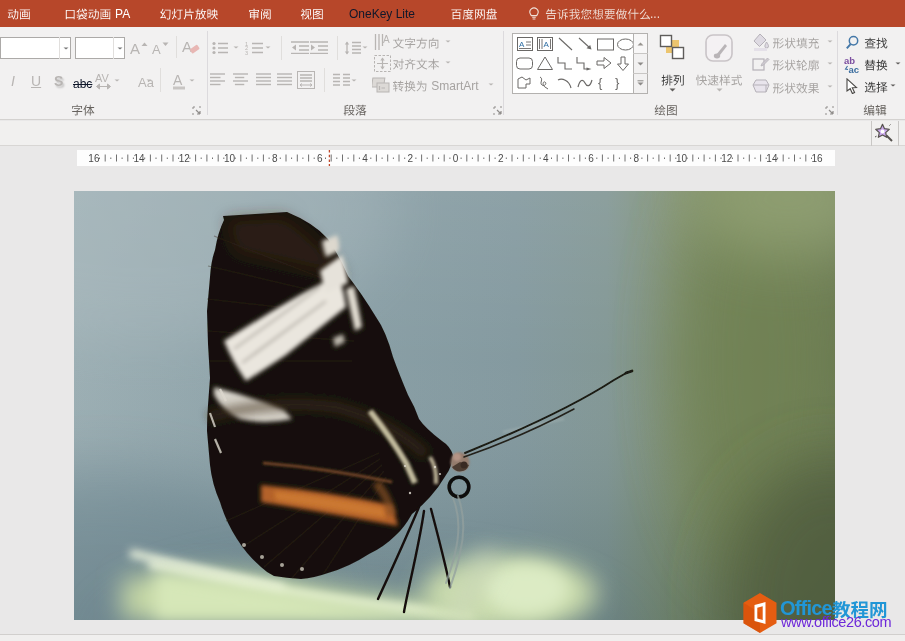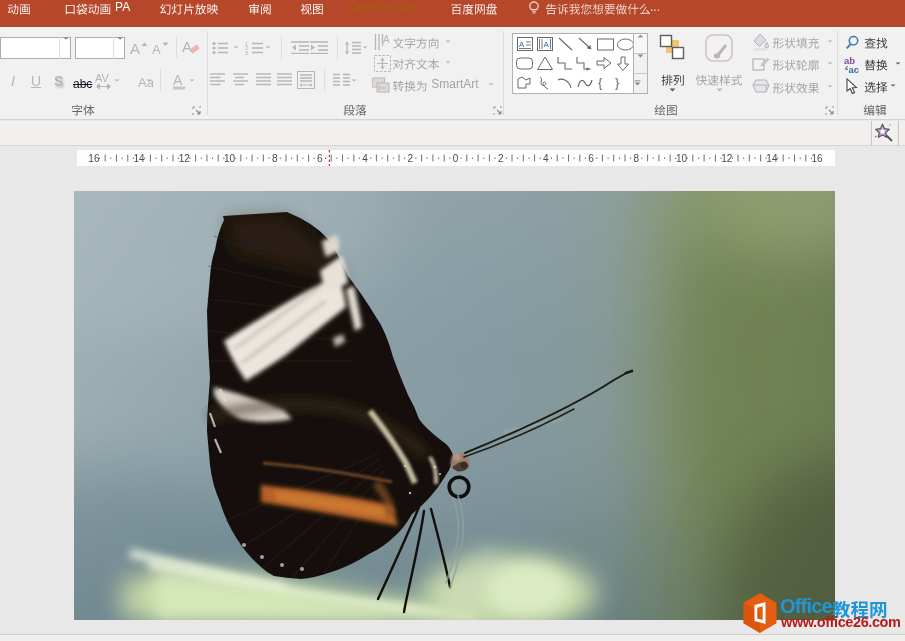--- a/index.html
+++ b/index.html
@@ -1,16 +1,16 @@
 <!DOCTYPE html>
 <html><head><meta charset="utf-8"><style>
 *{margin:0;padding:0;box-sizing:border-box}
 html,body{width:905px;height:641px;overflow:hidden;font-family:"Liberation Sans",sans-serif}
 .ab{position:absolute}
-.row{display:flex;align-items:flex-start}
+.row{display:flex;align-items:center}
 svg{display:block}
 </style></head><body>
 <div class="ab" style="left:0;top:0;width:905px;height:641px;background:#e9e8e8;overflow:hidden">
 <div class="ab" style="left:0;top:0;width:905px;height:27px;background:#b7472a"></div>
     <div class="ab row" style="left:18.5px;top:0;height:27px;transform:translateX(-50%)">
       <svg style="width:24px;height:17px;overflow:visible" viewBox="0 -13.9 24 17.4">
         <path transform="translate(0,0)" fill="#ffffff" d="M1.1 -9.1V-8.3H5.7V-9.1ZM7.8 -9.9C7.8 -9.0 7.8 -8.2 7.8 -7.3H6.1V-6.4H7.8C7.6 -3.7 7.1 -1.2 5.5 0.3C5.7 0.4 6.0 0.7 6.2 0.9C8.0 -0.7 8.5 -3.5 8.7 -6.4H10.4C10.3 -2.2 10.2 -0.6 9.8 -0.2C9.7 -0.1 9.6 -0.0 9.4 -0.0C9.1 -0.0 8.5 -0.0 7.8 -0.1C8.0 0.1 8.1 0.5 8.1 0.8C8.7 0.8 9.4 0.8 9.7 0.8C10.1 0.7 10.4 0.6 10.6 0.3C11.0 -0.2 11.2 -1.9 11.3 -6.9C11.3 -7.0 11.3 -7.3 11.3 -7.3H8.7C8.7 -8.2 8.7 -9.0 8.7 -9.9ZM1.1 -0.5 1.1 -0.5V-0.5C1.4 -0.7 1.8 -0.8 5.1 -1.6L5.4 -0.8L6.1 -1.0C5.9 -1.9 5.4 -3.3 4.9 -4.4L4.2 -4.2C4.4 -3.6 4.7 -3.0 4.9 -2.3L2.0 -1.7C2.5 -2.8 2.9 -4.2 3.2 -5.4H5.9V-6.2H0.6V-5.4H2.3C2.0 -4.0 1.5 -2.6 1.3 -2.2C1.1 -1.7 1.0 -1.4 0.8 -1.4C0.9 -1.1 1.0 -0.7 1.1 -0.5Z M22.1 -7.2V-0.6H13.9V-7.2H13.1V1.0H13.9V0.2H22.1V0.9H23.0V-7.2ZM15.1 -7.1V-1.7H20.9V-7.1H18.4V-8.4H23.3V-9.3H12.7V-8.4H17.5V-7.1ZM15.9 -4.1H17.6V-2.5H15.9ZM18.4 -4.1H20.1V-2.5H18.4ZM15.9 -6.3H17.6V-4.8H15.9ZM18.4 -6.3H20.1V-4.8H18.4Z"></path>
       </svg>
     </div>
     <div class="ab row" style="left:97px;top:0;height:27px;transform:translateX(-50%)">
@@ -28,21 +28,21 @@
       <svg style="width:24px;height:17px;overflow:visible" viewBox="0 -13.9 24 17.4">
         <path transform="translate(0,0)" fill="#ffffff" d="M5.1 -9.9C5.3 -9.6 5.5 -9.1 5.7 -8.8H1.0V-6.8H1.9V-7.9H10.1V-6.8H11.0V-8.8H6.5L6.7 -8.9C6.6 -9.2 6.3 -9.8 6.1 -10.2ZM2.6 -3.5H5.5V-2.1H2.6ZM2.6 -4.3V-5.6H5.5V-4.3ZM9.4 -3.5V-2.1H6.5V-3.5ZM9.4 -4.3H6.5V-5.6H9.4ZM5.5 -7.5V-6.4H1.7V-0.6H2.6V-1.3H5.5V0.9H6.5V-1.3H9.4V-0.7H10.3V-6.4H6.5V-7.5Z M16.2 -5.3H19.8V-3.9H16.2ZM13.1 -7.4V1.0H14.0V-7.4ZM13.3 -9.5C13.8 -9.0 14.4 -8.3 14.7 -7.8L15.4 -8.3C15.1 -8.8 14.5 -9.5 14.0 -9.9ZM15.8 -7.7C16.2 -7.2 16.6 -6.5 16.8 -6.1H15.3V-3.2H16.7C16.5 -1.9 16.1 -1.0 14.6 -0.5C14.8 -0.4 15.0 -0.0 15.1 0.2C16.8 -0.5 17.3 -1.6 17.5 -3.2H18.4V-1.2C18.4 -0.4 18.6 -0.2 19.4 -0.2C19.5 -0.2 20.3 -0.2 20.5 -0.2C21.1 -0.2 21.3 -0.5 21.4 -1.6C21.2 -1.7 20.9 -1.8 20.7 -1.9C20.7 -1.0 20.6 -0.9 20.4 -0.9C20.2 -0.9 19.6 -0.9 19.5 -0.9C19.2 -0.9 19.2 -0.9 19.2 -1.2V-3.2H20.6V-6.1H19.2C19.6 -6.6 19.9 -7.2 20.3 -7.8L19.4 -8.0C19.1 -7.5 18.7 -6.6 18.3 -6.1H16.8L17.5 -6.4C17.3 -6.9 16.9 -7.5 16.5 -8.0ZM16.2 -9.4V-8.6H22.0V-0.2C22.0 0.0 22.0 0.0 21.8 0.1C21.7 0.1 21.2 0.1 20.6 0.0C20.7 0.3 20.9 0.6 20.9 0.9C21.7 0.9 22.2 0.9 22.5 0.7C22.8 0.6 22.9 0.3 22.9 -0.2V-9.4Z"></path>
       </svg>
     </div>
     <div class="ab row" style="left:312px;top:0;height:27px;transform:translateX(-50%)">
       <svg style="width:24px;height:17px;overflow:visible" viewBox="0 -13.9 24 17.4">
         <path transform="translate(0,0)" fill="#ffffff" d="M5.4 -9.5V-3.1H6.3V-8.7H10.0V-3.1H10.9V-9.5ZM1.8 -9.6C2.3 -9.2 2.7 -8.5 3.0 -8.1L3.7 -8.6C3.5 -9.0 3.0 -9.6 2.5 -10.1ZM7.6 -7.8V-5.4C7.6 -3.6 7.3 -1.3 4.2 0.3C4.4 0.4 4.7 0.8 4.8 1.0C6.6 0.0 7.6 -1.3 8.1 -2.6V-0.2C8.1 0.6 8.4 0.8 9.2 0.8H10.3C11.3 0.8 11.5 0.3 11.6 -1.6C11.4 -1.7 11.1 -1.8 10.8 -2.0C10.8 -0.2 10.7 0.1 10.3 0.1H9.3C9.0 0.1 8.9 0.0 8.9 -0.3V-3.3H8.3C8.5 -4.0 8.5 -4.8 8.5 -5.4V-7.8ZM0.8 -8.0V-7.2H3.7C3.0 -5.7 1.7 -4.2 0.5 -3.3C0.6 -3.2 0.8 -2.7 0.9 -2.4C1.4 -2.8 1.8 -3.2 2.3 -3.7V0.9H3.1V-4.2C3.6 -3.7 4.1 -3.0 4.3 -2.6L4.9 -3.3C4.7 -3.6 3.8 -4.6 3.4 -5.1C3.9 -5.9 4.4 -6.8 4.8 -7.7L4.3 -8.1L4.1 -8.0Z M16.5 -3.3C17.5 -3.1 18.7 -2.7 19.4 -2.4L19.7 -3.0C19.1 -3.3 17.8 -3.7 16.9 -3.9ZM15.3 -1.8C17.0 -1.6 19.0 -1.1 20.2 -0.7L20.6 -1.4C19.4 -1.8 17.3 -2.3 15.7 -2.4ZM13.0 -9.6V1.0H13.9V0.5H22.1V1.0H23.0V-9.6ZM13.9 -0.3V-8.7H22.1V-0.3ZM17.0 -8.5C16.4 -7.5 15.3 -6.6 14.3 -6.0C14.5 -5.8 14.8 -5.6 14.9 -5.4C15.3 -5.7 15.7 -6.0 16.0 -6.3C16.4 -5.9 16.8 -5.5 17.3 -5.2C16.3 -4.7 15.2 -4.4 14.1 -4.2C14.2 -4.0 14.4 -3.6 14.5 -3.4C15.7 -3.7 17.0 -4.1 18.1 -4.8C19.1 -4.2 20.2 -3.8 21.4 -3.6C21.5 -3.8 21.7 -4.1 21.9 -4.2C20.8 -4.4 19.8 -4.8 18.8 -5.2C19.7 -5.8 20.5 -6.5 21.0 -7.3L20.5 -7.6L20.3 -7.5H17.2C17.4 -7.8 17.6 -8.0 17.7 -8.2ZM16.5 -6.8 16.6 -6.8H19.7C19.3 -6.4 18.7 -6.0 18.1 -5.6C17.5 -5.9 16.9 -6.3 16.5 -6.8Z"></path>
       </svg>
     </div>
     <div class="ab row" style="left:382px;top:0;height:27px;transform:translateX(-50%)">
-      <span style="color:#a16207;font-size:12px;white-space:pre">OneKey Lite</span>
+      <span style="color:#0f172a;font-size:12px;white-space:pre">OneKey Lite</span>
     </div>
     <div class="ab row" style="left:473.5px;top:0;height:27px;transform:translateX(-50%)">
       <svg style="width:48px;height:17px;overflow:visible" viewBox="0 -13.9 48 17.4">
         <path transform="translate(0,0)" fill="#ffffff" d="M2.1 -6.8V1.0H3.0V0.2H9.1V1.0H10.0V-6.8H6.0C6.1 -7.3 6.3 -7.9 6.4 -8.6H11.2V-9.4H0.8V-8.6H5.4C5.3 -8.0 5.2 -7.3 5.0 -6.8ZM3.0 -2.9H9.1V-0.6H3.0ZM3.0 -3.7V-5.9H9.1V-3.7Z M16.6 -7.8V-6.7H14.7V-6.0H16.6V-4.0H21.3V-6.0H23.2V-6.7H21.3V-7.8H20.4V-6.7H17.5V-7.8ZM20.4 -6.0V-4.7H17.5V-6.0ZM21.1 -2.5C20.6 -1.8 19.9 -1.3 19.1 -0.9C18.3 -1.4 17.6 -1.9 17.1 -2.5ZM14.9 -3.2V-2.5H16.7L16.2 -2.3C16.7 -1.6 17.4 -1.0 18.1 -0.6C17.0 -0.2 15.7 0.1 14.4 0.2C14.5 0.4 14.7 0.7 14.8 1.0C16.3 0.8 17.8 0.5 19.0 -0.1C20.2 0.4 21.5 0.8 23.0 1.0C23.1 0.8 23.3 0.4 23.5 0.2C22.2 0.1 21.0 -0.2 20.0 -0.6C21.0 -1.1 21.9 -1.9 22.4 -3.0L21.8 -3.3L21.7 -3.2ZM13.5 -8.9V-5.4C13.5 -3.7 13.4 -1.2 12.4 0.5C12.6 0.6 13.0 0.8 13.1 1.0C14.2 -0.8 14.3 -3.6 14.3 -5.4V-8.1H23.3V-8.9H18.8V-10.1H17.9V-8.9Z M25.1 -9.4V0.9H25.9V-8.5H28.3C28.3 -7.4 28.2 -6.4 28.1 -5.5C27.7 -5.9 27.3 -6.3 26.9 -6.7L26.4 -6.1C26.9 -5.6 27.4 -5.1 27.9 -4.5C27.7 -2.9 27.2 -1.7 26.4 -0.7C26.5 -0.6 26.9 -0.3 27.0 -0.2C27.8 -1.1 28.3 -2.3 28.6 -3.7C29.0 -3.2 29.3 -2.7 29.5 -2.4L30.1 -3.0C29.8 -3.5 29.3 -4.1 28.8 -4.7C29.0 -5.8 29.1 -7.1 29.1 -8.5H31.5C31.5 -7.5 31.4 -6.5 31.3 -5.7C30.9 -6.1 30.6 -6.5 30.2 -6.8L29.7 -6.3C30.2 -5.8 30.7 -5.2 31.2 -4.7C30.9 -3.0 30.4 -1.7 29.5 -0.7C29.7 -0.6 30.1 -0.3 30.2 -0.1C31.1 -1.1 31.5 -2.4 31.9 -3.9C32.3 -3.3 32.7 -2.7 33.0 -2.3L33.5 -2.9C33.2 -3.5 32.7 -4.2 32.0 -4.9C32.2 -6.0 32.3 -7.2 32.3 -8.5H34.1V-0.2C34.1 0.0 34.0 0.1 33.8 0.1C33.6 0.1 32.9 0.1 32.2 0.1C32.3 0.3 32.5 0.7 32.5 0.9C33.5 0.9 34.1 0.9 34.5 0.8C34.9 0.6 35.0 0.3 35.0 -0.2V-9.4Z M40.7 -5.1C41.4 -4.8 42.2 -4.2 42.6 -3.8L43.1 -4.4C42.6 -4.8 41.8 -5.3 41.1 -5.6ZM41.6 -10.2C41.5 -9.9 41.3 -9.5 41.2 -9.2H38.5V-7.1L38.5 -6.6H36.6V-5.8H38.4C38.2 -5.1 37.8 -4.3 36.9 -3.7C37.1 -3.6 37.4 -3.3 37.5 -3.1C38.7 -3.8 39.1 -4.8 39.3 -5.8H44.9V-4.4C44.9 -4.3 44.8 -4.2 44.7 -4.2C44.5 -4.2 44.0 -4.2 43.4 -4.2C43.5 -4.0 43.6 -3.7 43.7 -3.5C44.5 -3.5 45.0 -3.5 45.3 -3.6C45.7 -3.7 45.8 -4.0 45.8 -4.4V-5.8H47.5V-6.6H45.8V-9.2H42.1L42.5 -10.0ZM40.8 -7.8C41.4 -7.5 42.2 -7.0 42.5 -6.6H39.4L39.4 -7.1V-8.4H44.9V-6.6H42.6L43.0 -7.2C42.6 -7.5 41.8 -8.0 41.2 -8.3ZM37.9 -3.1V-0.2H36.5V0.6H47.5V-0.2H46.1V-3.1ZM38.7 -0.2V-2.4H40.3V-0.2ZM41.2 -0.2V-2.4H42.8V-0.2ZM43.6 -0.2V-2.4H45.2V-0.2Z"></path>
       </svg>
     </div>
     <div class="ab row" style="left:528px;top:0;height:27px">
 <svg width="12" height="15" viewBox="0 0 12 15">
         <g stroke="#f0e2da" stroke-width="1.1" fill="none">
 <path d="M2.5 8.2 A4.1 4.1 0 1 1 9.5 8.2 L8.7 9.6 L3.3 9.6 Z"></path>
@@ -879,13 +879,13 @@
 <path d="M18 41 L1.5 31.2 L1.5 10.8 L18 21 Z" fill="#d14d09" opacity="0.55"></path>
 <path d="M12.5 13 L23.5 10 L23.5 32 L12.5 29 Z M15.3 15.8 L15.3 26.6 L20.7 28 L20.7 14.3 Z" fill="#fff" fill-rule="evenodd"></path>
 </svg>
     </div>
     <div class="ab row" style="left:780px;top:595px">
       <span style="font-size:20px;font-weight:bold;color:#2196d6;letter-spacing:-0.8px">Office</span>
       <svg style="width:56px;height:27px;overflow:visible" viewBox="0 -21.5 56 26.8">
         <path transform="translate(0,0)" fill="#2196d6" d="M11.4 -15.7C11.1 -13.5 10.5 -11.4 9.7 -9.7V-10.9H8.5C9.3 -12.1 9.9 -13.3 10.5 -14.7L8.4 -15.3C8.1 -14.4 7.7 -13.6 7.3 -12.8V-14.0H5.4V-15.7H3.4V-14.0H1.3V-12.2H3.4V-10.9H0.6V-9.0H4.4C4.1 -8.7 3.7 -8.4 3.4 -8.1H2.2V-7.2C1.6 -6.8 0.9 -6.4 0.2 -6.1C0.7 -5.7 1.4 -4.8 1.7 -4.4C2.7 -4.9 3.7 -5.6 4.6 -6.4H5.9C5.6 -6.0 5.3 -5.7 4.9 -5.4H4.2V-4.0L0.5 -3.7L0.7 -1.8L4.2 -2.1V-0.5C4.2 -0.3 4.2 -0.2 3.9 -0.2C3.7 -0.2 2.9 -0.2 2.1 -0.2C2.4 0.3 2.7 1.1 2.8 1.7C4.0 1.7 4.8 1.6 5.5 1.4C6.1 1.0 6.3 0.5 6.3 -0.4V-2.2L9.7 -2.5V-4.4L6.3 -4.2V-4.5C7.2 -5.3 8.2 -6.2 8.9 -7.1C9.4 -6.7 9.9 -6.2 10.1 -5.9C10.4 -6.3 10.7 -6.8 11.0 -7.3C11.3 -5.9 11.7 -4.6 12.3 -3.5C11.3 -2.1 10.0 -1.0 8.3 -0.3C8.7 0.2 9.3 1.2 9.5 1.7C11.2 0.9 12.5 -0.1 13.5 -1.3C14.3 -0.1 15.3 0.9 16.6 1.7C16.9 1.1 17.6 0.2 18.1 -0.3C16.8 -1.0 15.7 -2.0 14.8 -3.3C15.8 -5.3 16.5 -7.5 16.9 -10.3H17.9V-12.3H13.0C13.2 -13.3 13.5 -14.3 13.7 -15.4ZM6.4 -8.1 7.2 -9.0H9.4C9.1 -8.5 8.8 -8.1 8.5 -7.7L7.8 -8.2L7.4 -8.1ZM5.4 -12.2H6.9C6.6 -11.7 6.3 -11.3 6.0 -10.9H5.4ZM14.6 -10.3C14.4 -8.7 14.0 -7.2 13.6 -6.0C13.1 -7.3 12.7 -8.8 12.4 -10.3Z M29.0 -13.2H33.4V-10.6H29.0ZM27.0 -15.0V-8.7H35.5V-15.0ZM26.8 -4.2V-2.3H30.1V-0.7H25.7V1.3H36.4V-0.7H32.3V-2.3H35.6V-4.2H32.3V-5.7H36.0V-7.6H26.4V-5.7H30.1V-4.2ZM24.8 -15.5C23.4 -14.9 21.1 -14.3 19.0 -14.0C19.3 -13.5 19.6 -12.8 19.7 -12.3C20.4 -12.4 21.1 -12.5 21.9 -12.7V-10.5H19.3V-8.5H21.6C21.0 -6.7 19.9 -4.7 18.9 -3.5C19.2 -2.9 19.7 -2.0 19.9 -1.4C20.6 -2.3 21.3 -3.6 21.9 -5.0V1.6H24.1V-5.6C24.5 -4.9 25.0 -4.2 25.2 -3.7L26.5 -5.5C26.1 -5.9 24.6 -7.5 24.1 -7.9V-8.5H26.0V-10.5H24.1V-13.1C24.9 -13.3 25.6 -13.6 26.3 -13.8Z M38.4 -14.7V1.6H40.6V-12.6H43.3C43.3 -11.3 43.2 -10.1 43.1 -8.9C42.6 -9.3 42.2 -9.7 41.7 -10.0L40.6 -8.6C41.3 -8.0 42.1 -7.4 42.8 -6.6C42.5 -4.5 41.8 -2.6 40.6 -1.3C41.0 -1.1 41.9 -0.4 42.3 -0.1C43.3 -1.4 44.0 -3.0 44.5 -4.9C44.8 -4.5 45.2 -4.1 45.4 -3.7L46.6 -5.3C46.2 -5.9 45.6 -6.6 44.9 -7.3C45.1 -8.9 45.2 -10.7 45.3 -12.6H48.0C48.0 -11.4 48.0 -10.3 47.9 -9.2C47.4 -9.6 47.0 -9.9 46.5 -10.2L45.4 -8.8C46.2 -8.3 46.9 -7.6 47.6 -6.9C47.2 -4.6 46.5 -2.6 45.2 -1.3C45.7 -1.0 46.6 -0.3 46.9 0.0C48.1 -1.3 48.8 -3.1 49.3 -5.2C49.8 -4.6 50.2 -4.0 50.5 -3.6L51.7 -5.3C51.3 -5.9 50.5 -6.8 49.7 -7.6C49.9 -9.1 50.0 -10.8 50.0 -12.6H52.0V-0.9C52.0 -0.6 51.9 -0.5 51.6 -0.5C51.3 -0.5 50.2 -0.5 49.3 -0.6C49.6 0.0 49.9 1.0 50.0 1.6C51.5 1.6 52.6 1.6 53.3 1.2C54.0 0.9 54.2 0.2 54.2 -0.9V-14.7Z"></path>
       </svg>
     </div>
-    <div class="ab" style="left:781px;top:613px"><span style="font-size:14.5px;font-weight:bold;color:#b91c1c;letter-spacing:-0.4px">www.office26.com</span></div>
+    <div class="ab" style="left:781px;top:613px"><span style="font-size:14.5px;font-weight:normal;color:#6d28d9;letter-spacing:-0.4px">www.office26.com</span></div>
   </div>
 </body></html>

